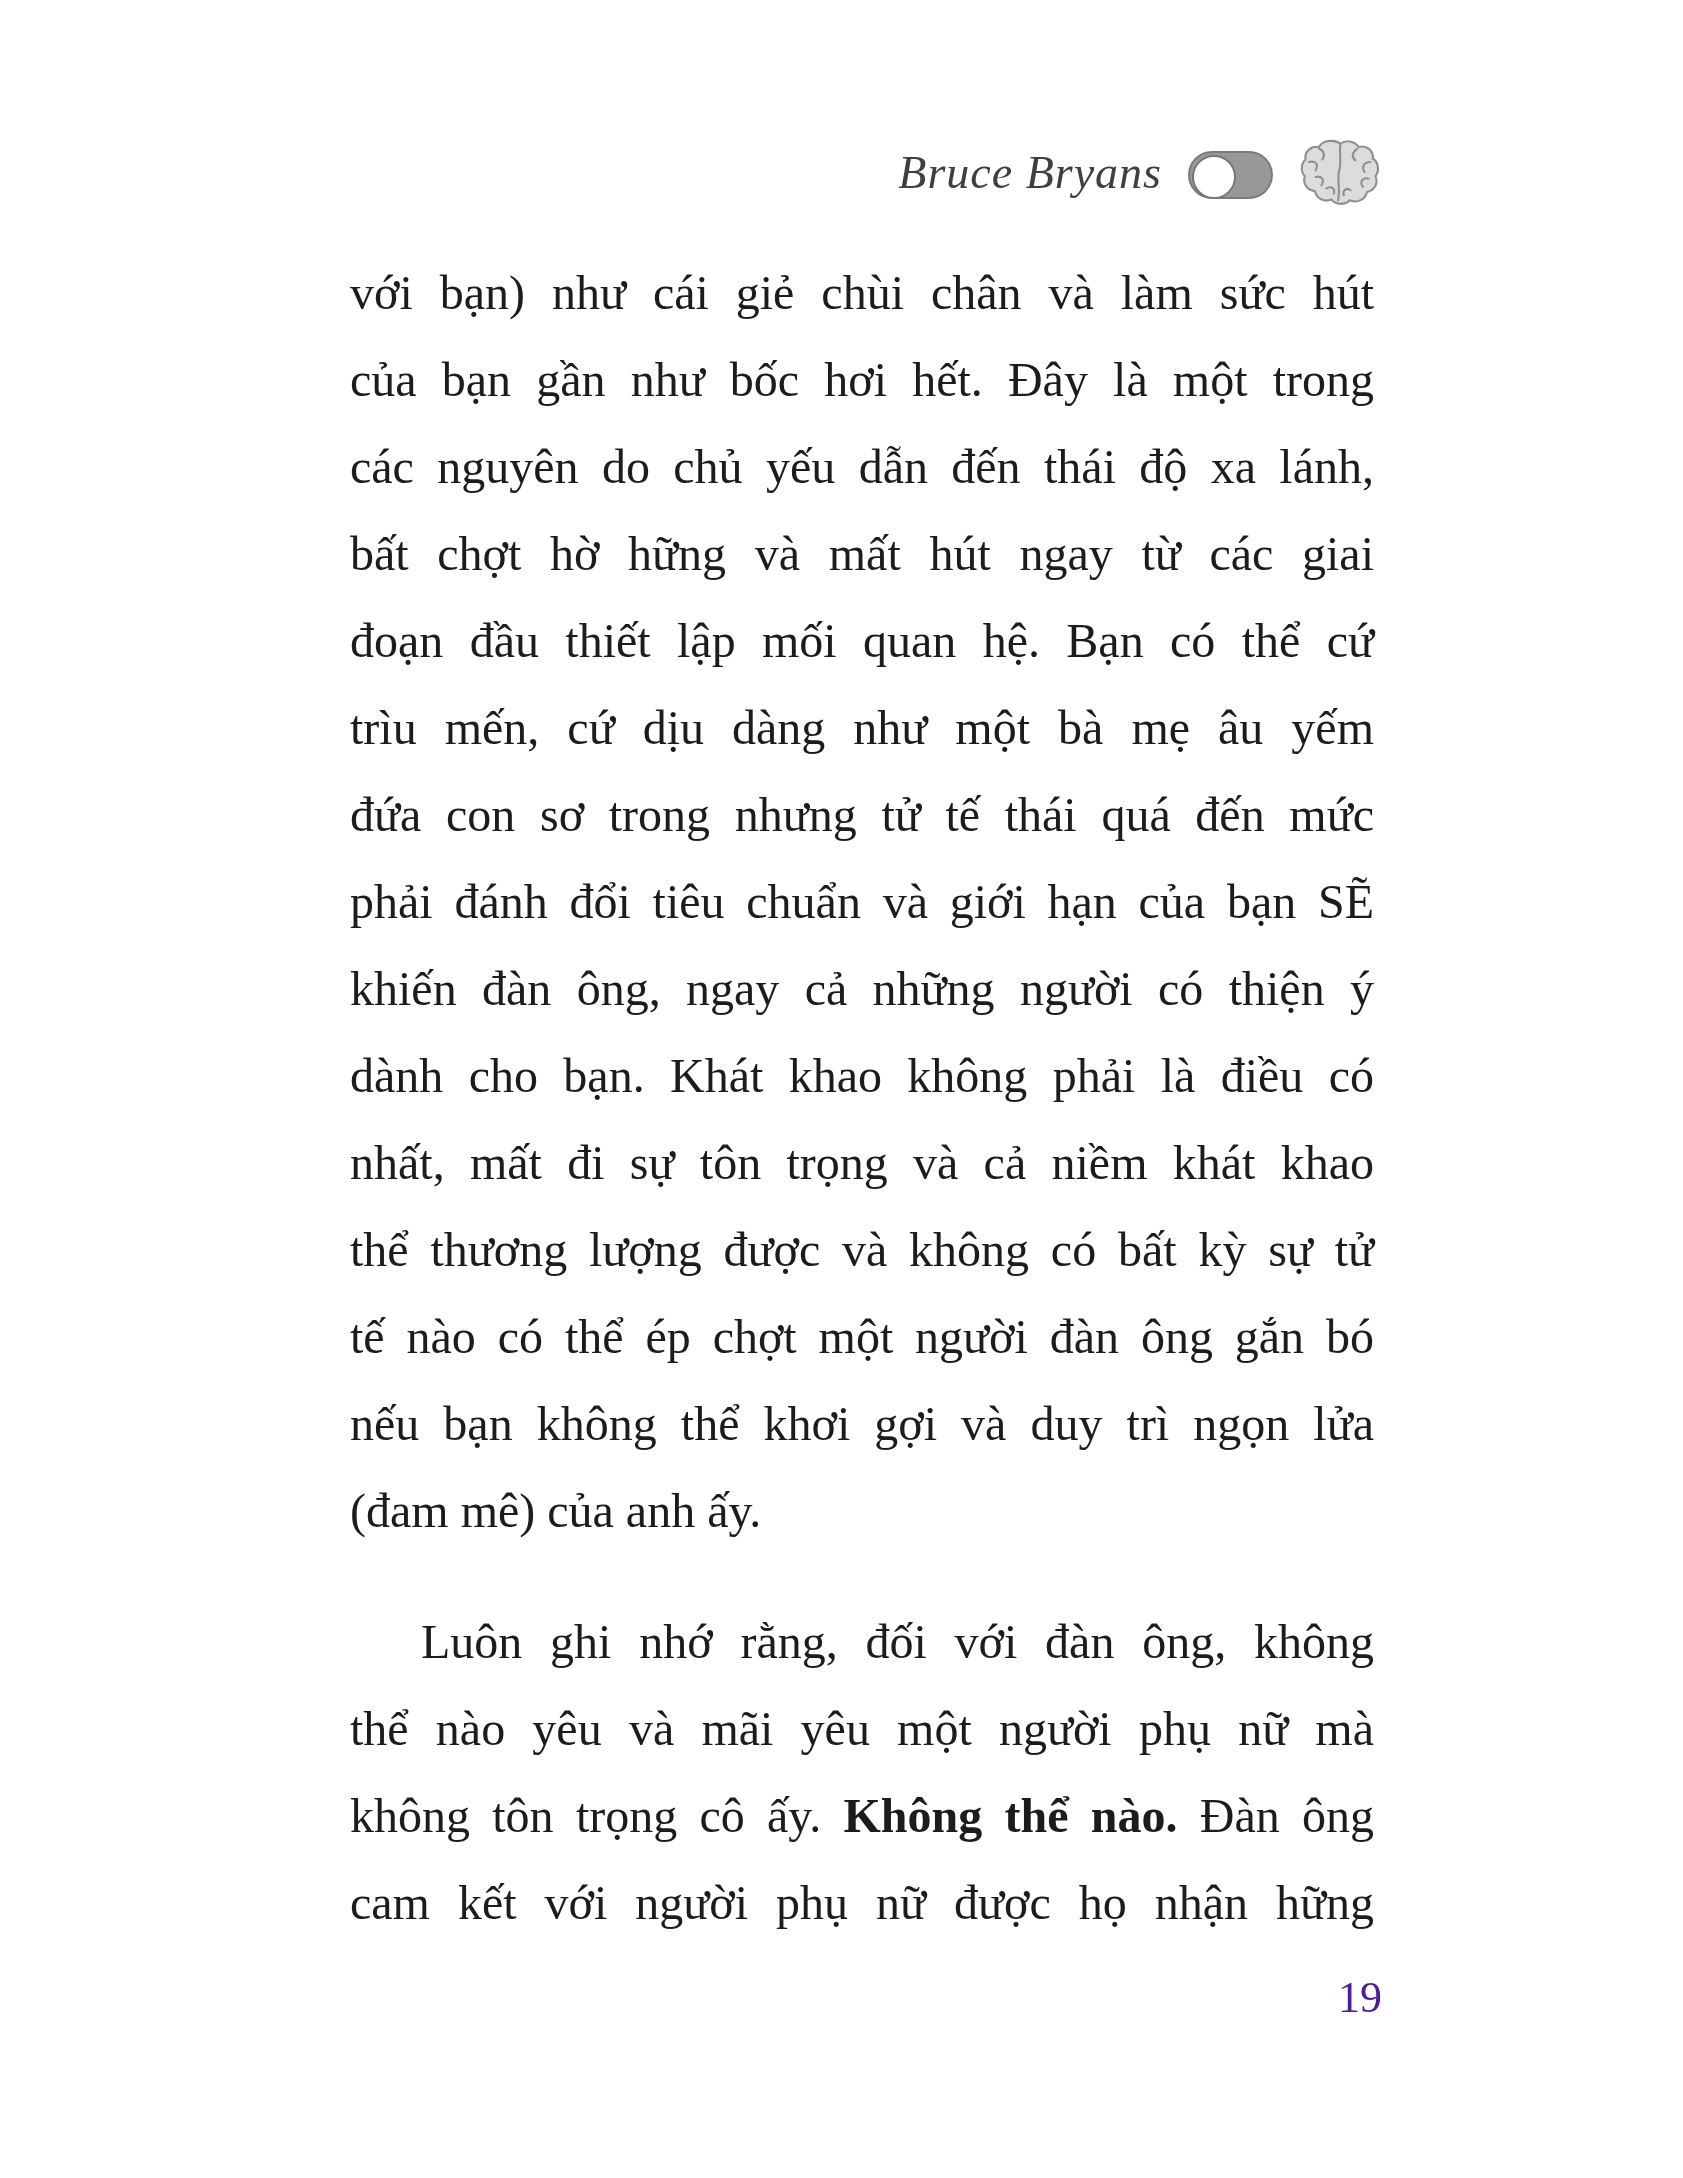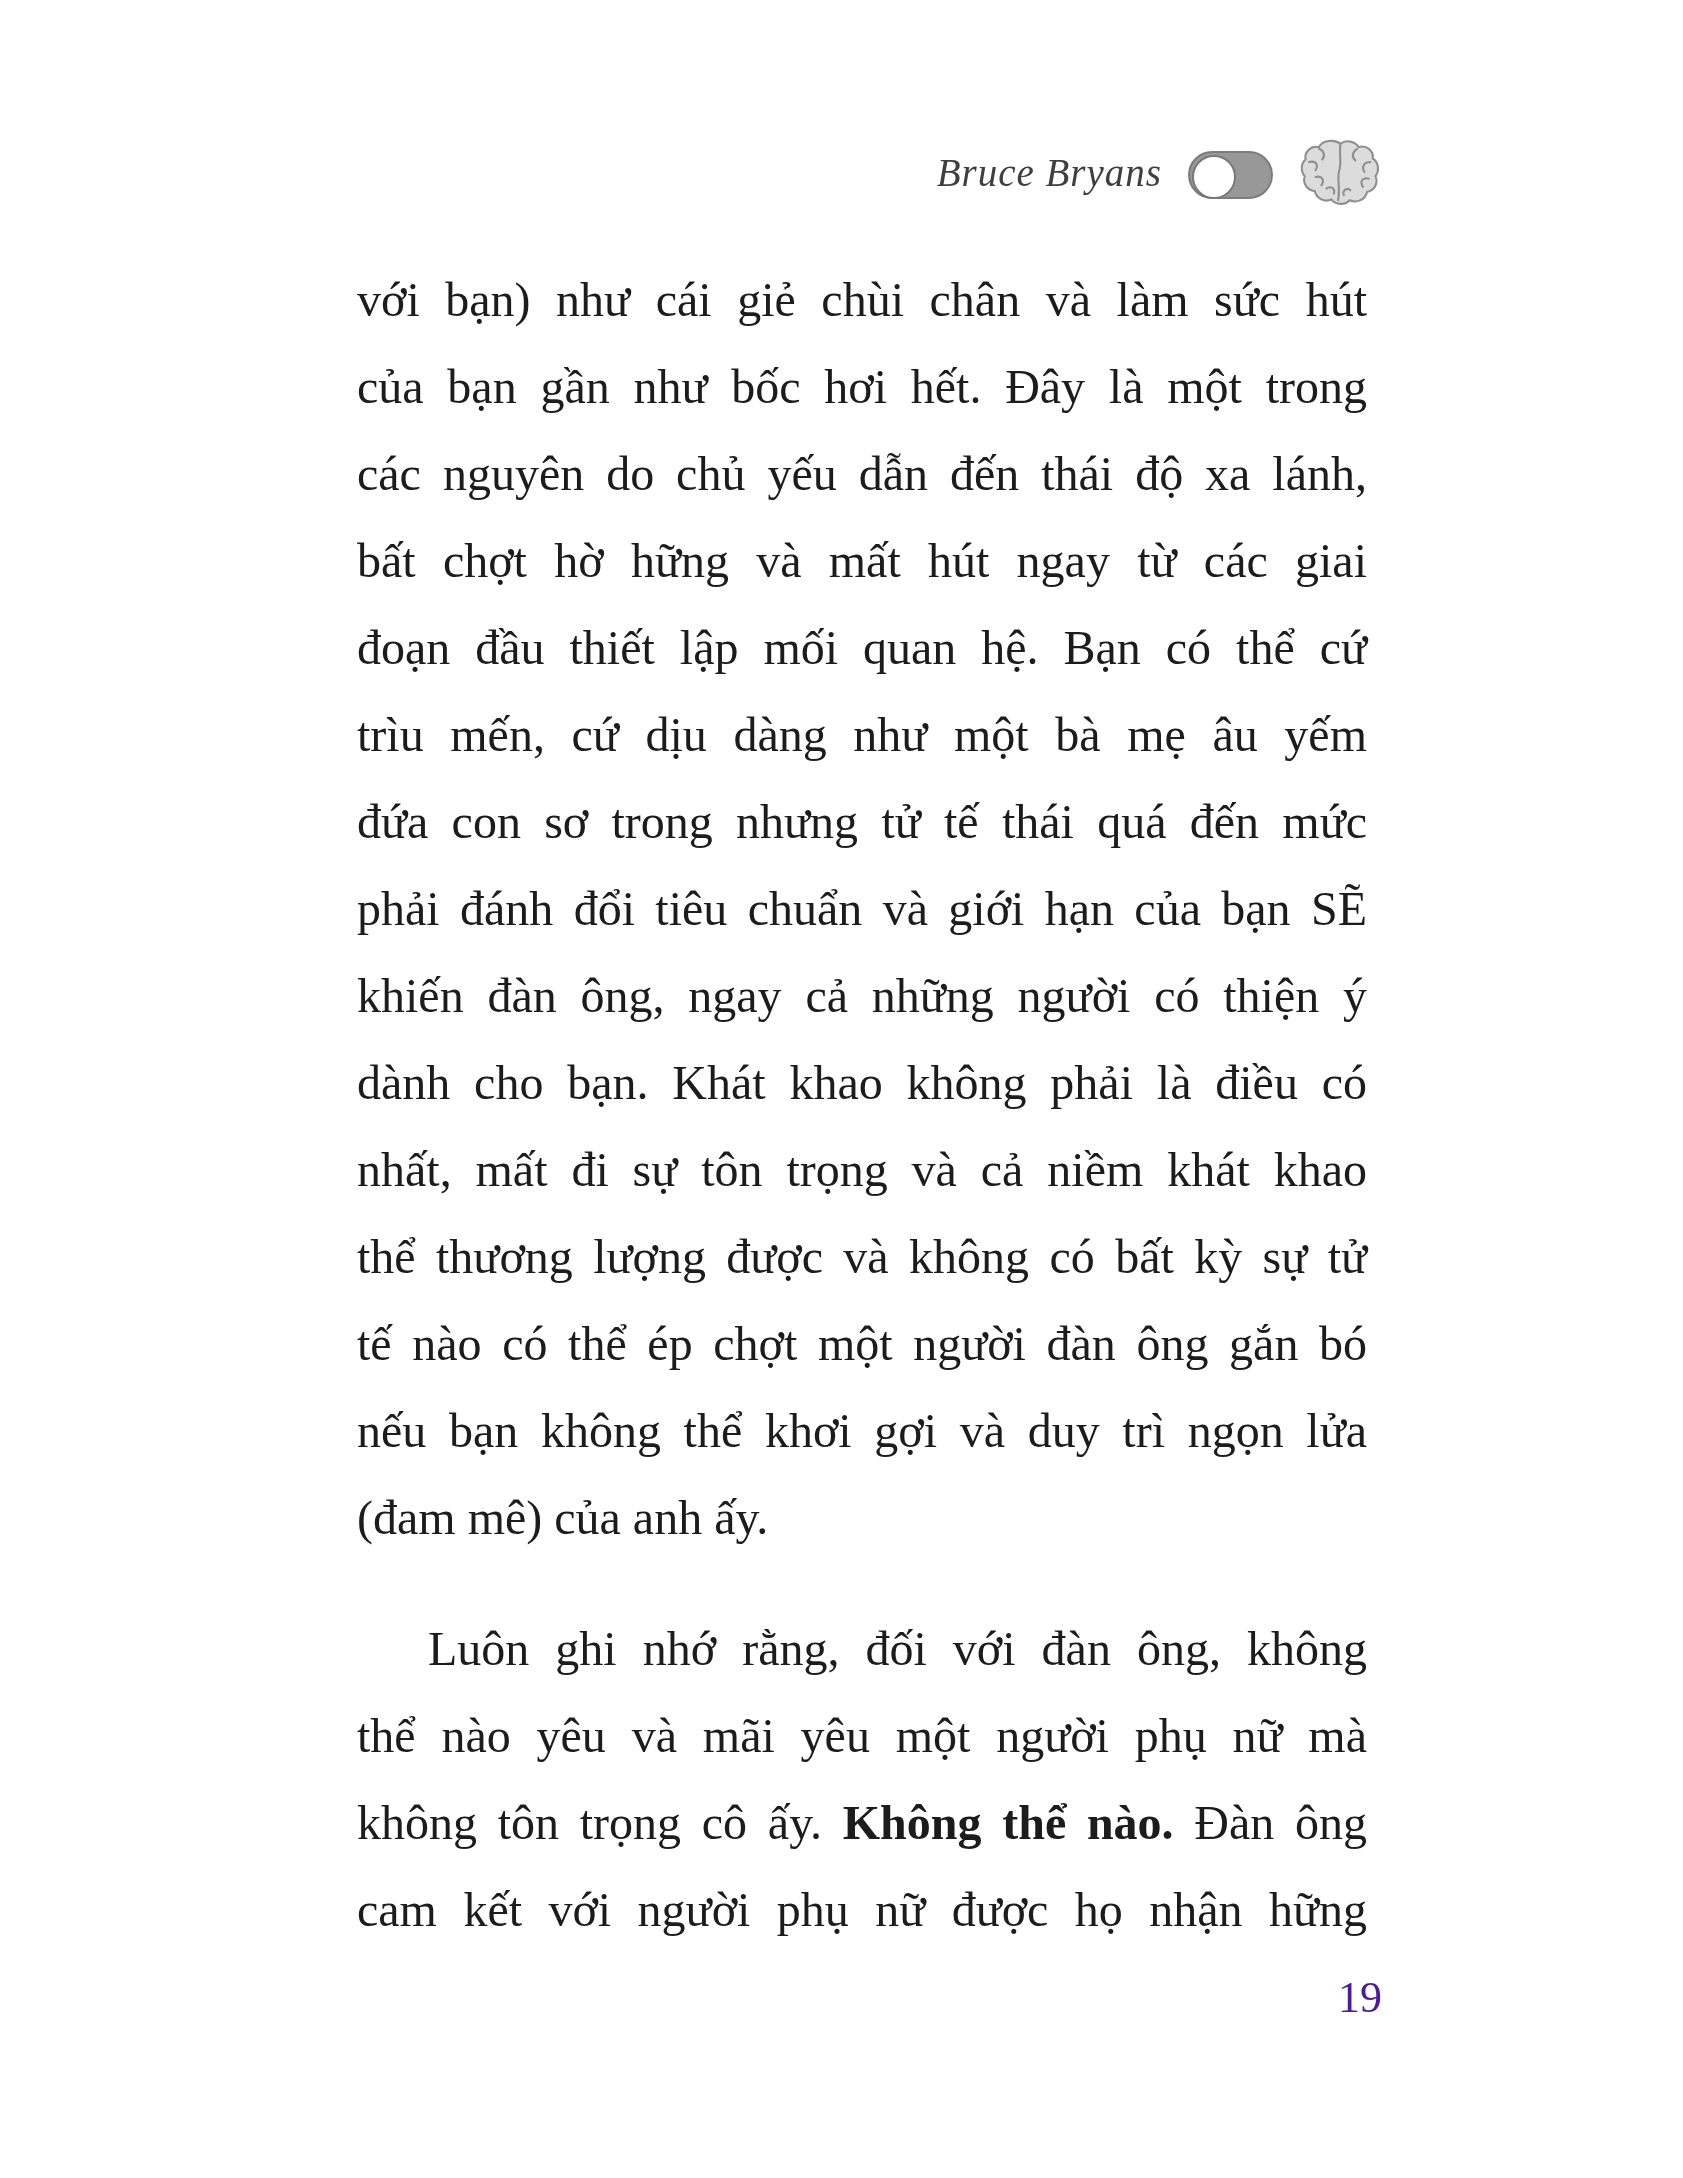--- a/index.html
+++ b/index.html
@@ -23,21 +23,21 @@
     top: 137px;
     left: 342px;
     width: 1040px;
     display: flex;
     justify-content: flex-end;
     align-items: center;
     gap: 26px;
   }
   .author {
     font-style: italic;
-    font-size: 39px;
+    font-size: 46px;
     color: #3f3f3f;
     letter-spacing: 1px;
     line-height: 1;
     padding-bottom: 4px;
   }
   .toggle {
     position: relative;
     display: inline-block;
     width: 85px;
     height: 48px;
@@ -66,21 +66,21 @@
   }
 
   
   .body-text {
     position: absolute;
     top: 241px;
     left: 342px;
     width: 1040px;
     font-size: 48px;
   }
-  .para { margin: 15px; }
+  .para { margin: 8px; }
   .para + .para { margin-top: 44px; }
   .line {
     line-height: 87px;
     text-align: justify;
     text-align-last: justify;
     white-space: normal;
   }
   .line.last-line { text-align-last: left; }
   .para-indent .line.first-line { padding-left: 71px; }
   .bold { font-weight: bold; }

